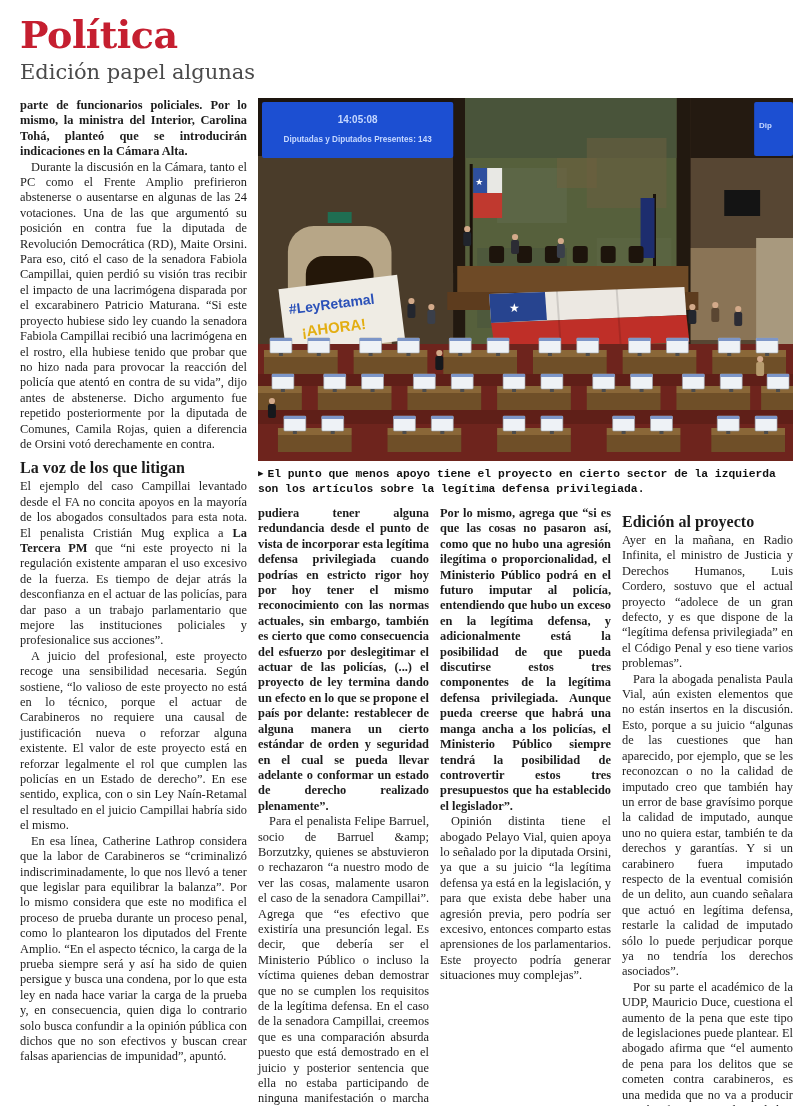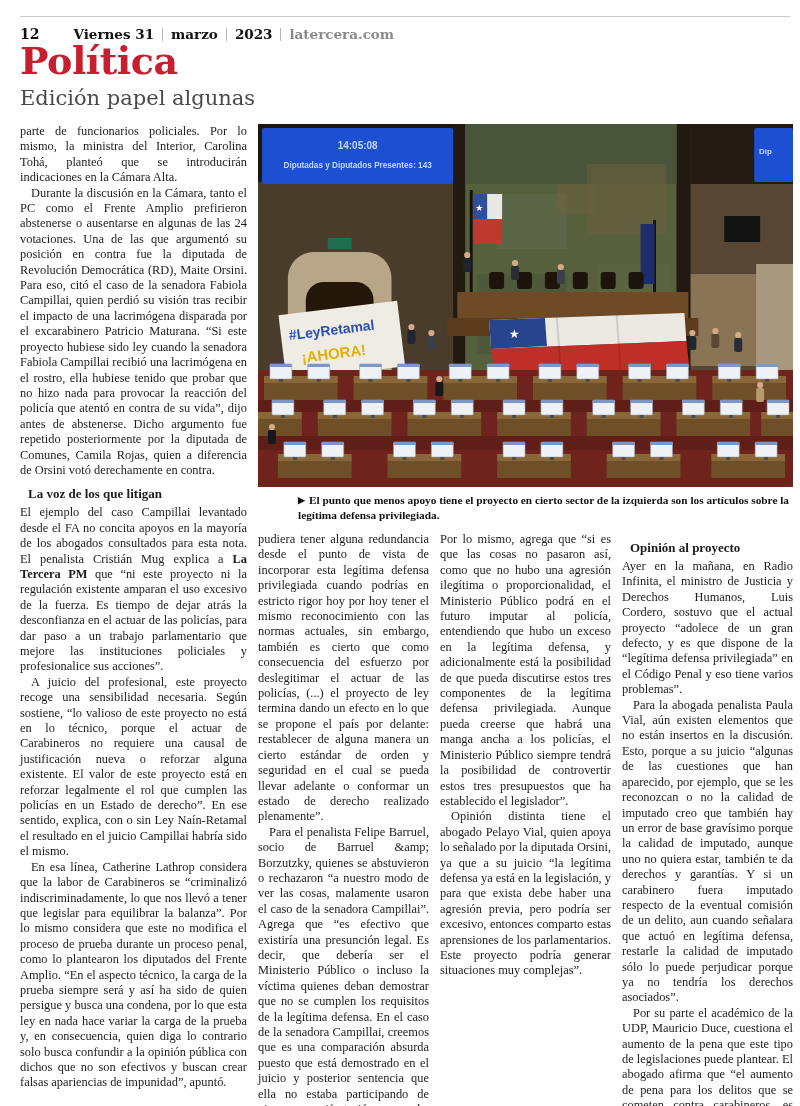--- a/index.html
+++ b/index.html
@@ -33,57 +33,44 @@
   .sigue .arrows{ font-size:9px; letter-spacing:1px; margin-left:3px; }
   
   .article{
     margin-top:14px;
     display:grid;
     grid-template-columns:227px 171px 171px 171px;
     column-gap:11px;
   }
   .col{ font-size:12.4px; line-height:15.4px; text-align:justify; hyphens:auto; }
   .col p{ text-indent:11px; }
-  .col p:first-child{ text-indent:0; }
+  .col p:first-child{ text-indent:0;font-weight:bold; }
   .col h3 + p{ text-indent:0; }
   .col h3{
-    font-size:13px; line-height:16px; font-weight:700; margin:8px 8px 3px;
+    font-size:16px; line-height:16px; font-weight:700; margin:8px 0 3px;
     text-align:left;
   }
   .col1{ grid-column:1; grid-row:1 / span 2; }
   .figure{ grid-column:2 / 5; grid-row:1; margin-bottom:10px; }
   .photo-wrap{ width:100%; height:363px; background:#8b5cf6; overflow:hidden; }
   .photo-wrap svg{ display:block; width:100%; height:100%; }
   .caption{
     margin-top:6px; font-size:11.3px; line-height:14px; font-weight:700; color:#111;
-    font-family:Liberation Serif, serif;
-    margin-left:40px;
+    font-family:Liberation Mono, monospace;
   }
   .caption .cap-arrow{ font-size:9px; margin-right:4px; position:relative; top:-1px; }
   .colA{ grid-column:2; grid-row:2; }
   .colB{ grid-column:3; grid-row:2; }
   .colC{ grid-column:4; grid-row:2; }
 </style>
 </head>
 <body>
 
 <div class="page">
 
-  <header class="topbar">
-    <span class="pageno">12</span>
-    <span class="datebar">
-      <span>Viernes 31</span>
-      <span class="sep"></span>
-      <span>marzo</span>
-      <span class="sep"></span>
-      <span>2023</span>
-      <span class="sep"></span>
-      <span class="site">latercera.com</span>
-    </span>
-  </header>
 
   <div class="masthead">
     <h1 class="section-title">Política</h1>
     <div class="edition">Edición papel algunas</div>
   </div>
 
 
   <div class="article">
 
     <div class="col col1">
@@ -252,20 +239,20 @@
 
     <div class="col colA">
         <p>pudiera tener alguna redundancia desde el punto de vista de incorporar esta legítima defensa privilegiada cuando podrías en estricto rigor hoy por hoy tener el mismo reconocimiento con las normas actuales, sin embargo, también es cierto que como consecuencia del esfuerzo por deslegitimar el actuar de las policías, (...) el proyecto de ley termina dando un efecto en lo que se propone el país por delante: restablecer de alguna manera un cierto estándar de orden y seguridad en el cual se pueda llevar adelante o conformar un estado de derecho realizado plenamente”.</p>
         <p>Para el penalista Felipe Barruel, socio de Barruel &amp;amp; Borzutzky, quienes se abstuvieron o rechazaron “a nuestro modo de ver las cosas, malamente usaron el caso de la senadora Campillai”. Agrega que “es efectivo que existiría una presunción legal. Es decir, que debería ser el Ministerio Público o incluso la víctima quienes deban demostrar que no se cumplen los requisitos de la legítima defensa. En el caso de la senadora Campillai, creemos que es una comparación absurda puesto que está demostrado en el juicio y posterior sentencia que ella no estaba participando de ninguna manifestación o marcha que se encuadre o que hubiera permitido a los condenados para repelerla”.</p>
       </div>
     <div class="col colB">
         <p>Por lo mismo, agrega que “si es que las cosas no pasaron así, como que no hubo una agresión ilegítima o proporcionalidad, el Ministerio Público podrá en el futuro imputar al policía, entendiendo que hubo un exceso en la legítima defensa, y adicionalmente está la posibilidad de que pueda discutirse estos tres componentes de la legítima defensa privilegiada. Aunque pueda creerse que habrá una manga ancha a los policías, el Ministerio Público siempre tendrá la posibilidad de controvertir estos tres presupuestos que ha establecido el legislador”.</p>
         <p>Opinión distinta tiene el abogado Pelayo Vial, quien apoya lo señalado por la diputada Orsini, ya que a su juicio “la legítima defensa ya está en la legislación, y para que exista debe haber una agresión previa, pero podría ser excesivo, entonces comparto estas aprensiones de los parlamentarios. Este proyecto podría generar situaciones muy complejas”.</p>
       </div>
     <div class="col colC">
-        <h3>Opinión al proyecto</h3>
+        <h3>Edición al proyecto</h3>
         <p>Ayer en la mañana, en Radio Infinita, el ministro de Justicia y Derechos Humanos, Luis Cordero, sostuvo que el actual proyecto “adolece de un gran defecto, y es que dispone de la “legítima defensa privilegiada” en el Código Penal y eso tiene varios problemas”.</p>
         <p>Para la abogada penalista Paula Vial, aún existen elementos que no están insertos en la discusión. Esto, porque a su juicio “algunas de las cuestiones que han aparecido, por ejemplo, que se les reconozcan o no la calidad de imputado creo que también hay un error de base gravísimo porque la calidad de imputado, aunque uno no quiera estar, también te da derechos y garantías. Y si un carabinero fuera imputado respecto de la eventual comisión de un delito, aun cuando señalara que actuó en legítima defensa, restarle la calidad de imputado sólo lo puede perjudicar porque ya no tendría los derechos asociados”.</p>
         <p>Por su parte el académico de la UDP, Mauricio Duce, cuestiona el aumento de la pena que este tipo de legislaciones puede plantear. El abogado afirma que “el aumento de pena para los delitos que se cometen contra carabineros, es una medida que no va a producir ningún efecto porque la verdad es que los aumentos a delitos que ya tienen delitos que ya son muy altos en verdad son marginales, y no va a cambiar nada, pero sí tienen el riesgo de exacerbar tanto la pena que pongan contra la espada y la pared a los jueces en casos que no sean tan graves pero que en la práctica tengan una pena mucho más grave de lo que es razonable”. ●</p>
       </div>
 
   </div>
 </div>
 
 </body></html>

